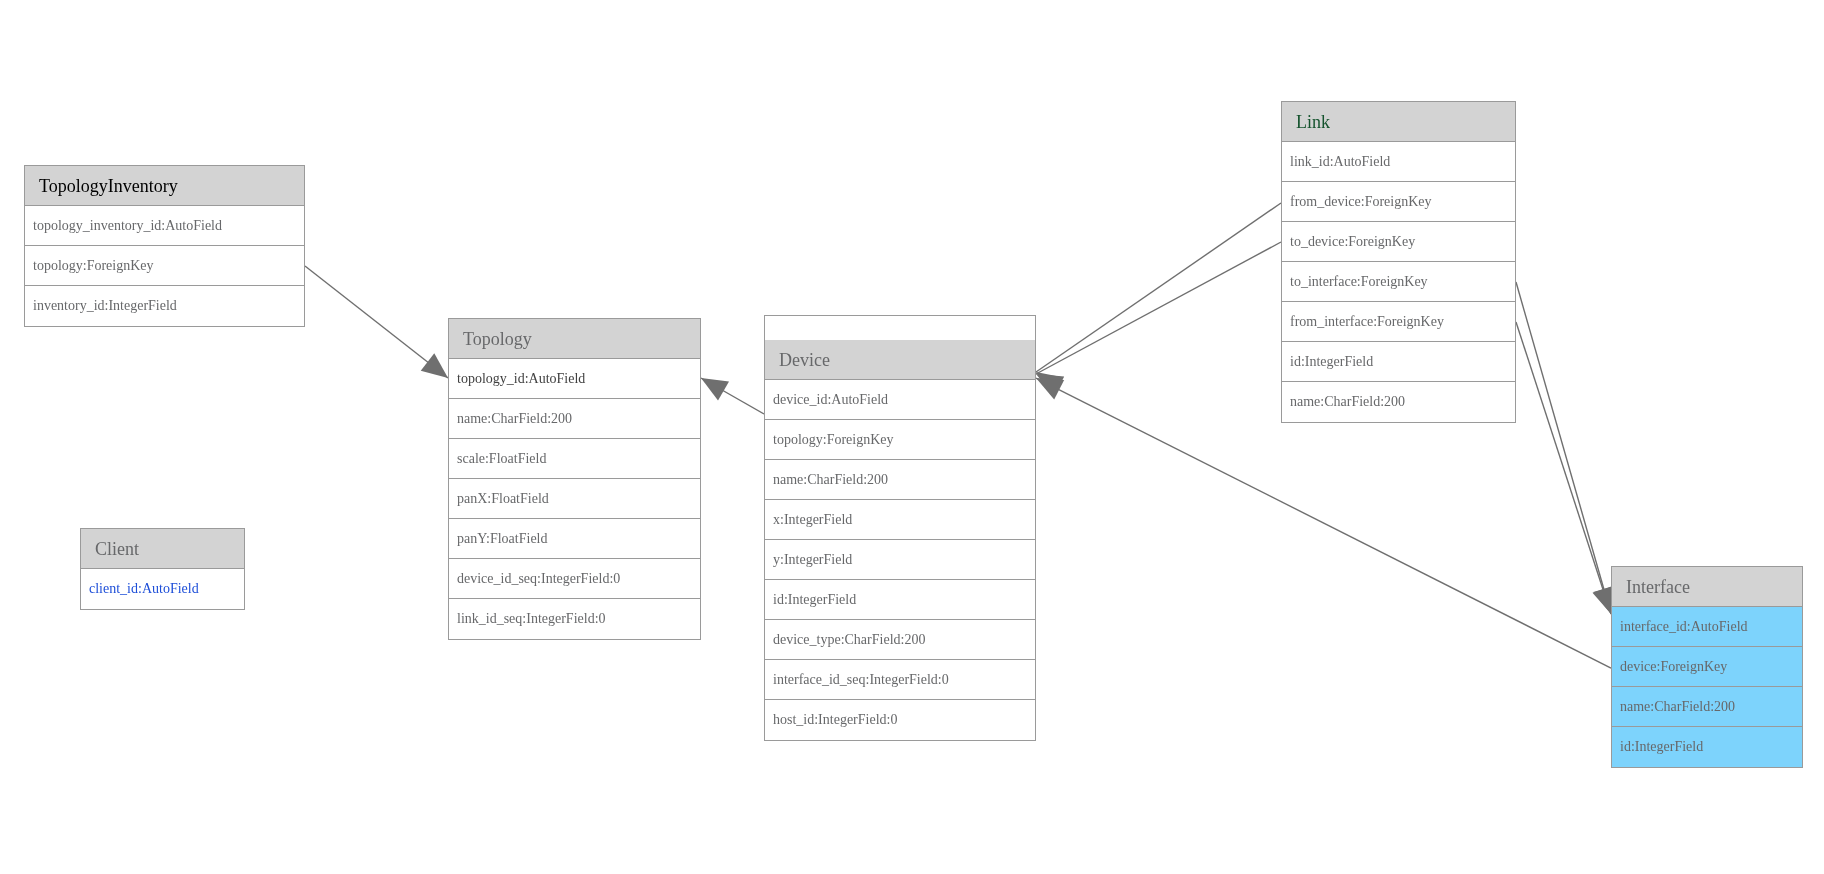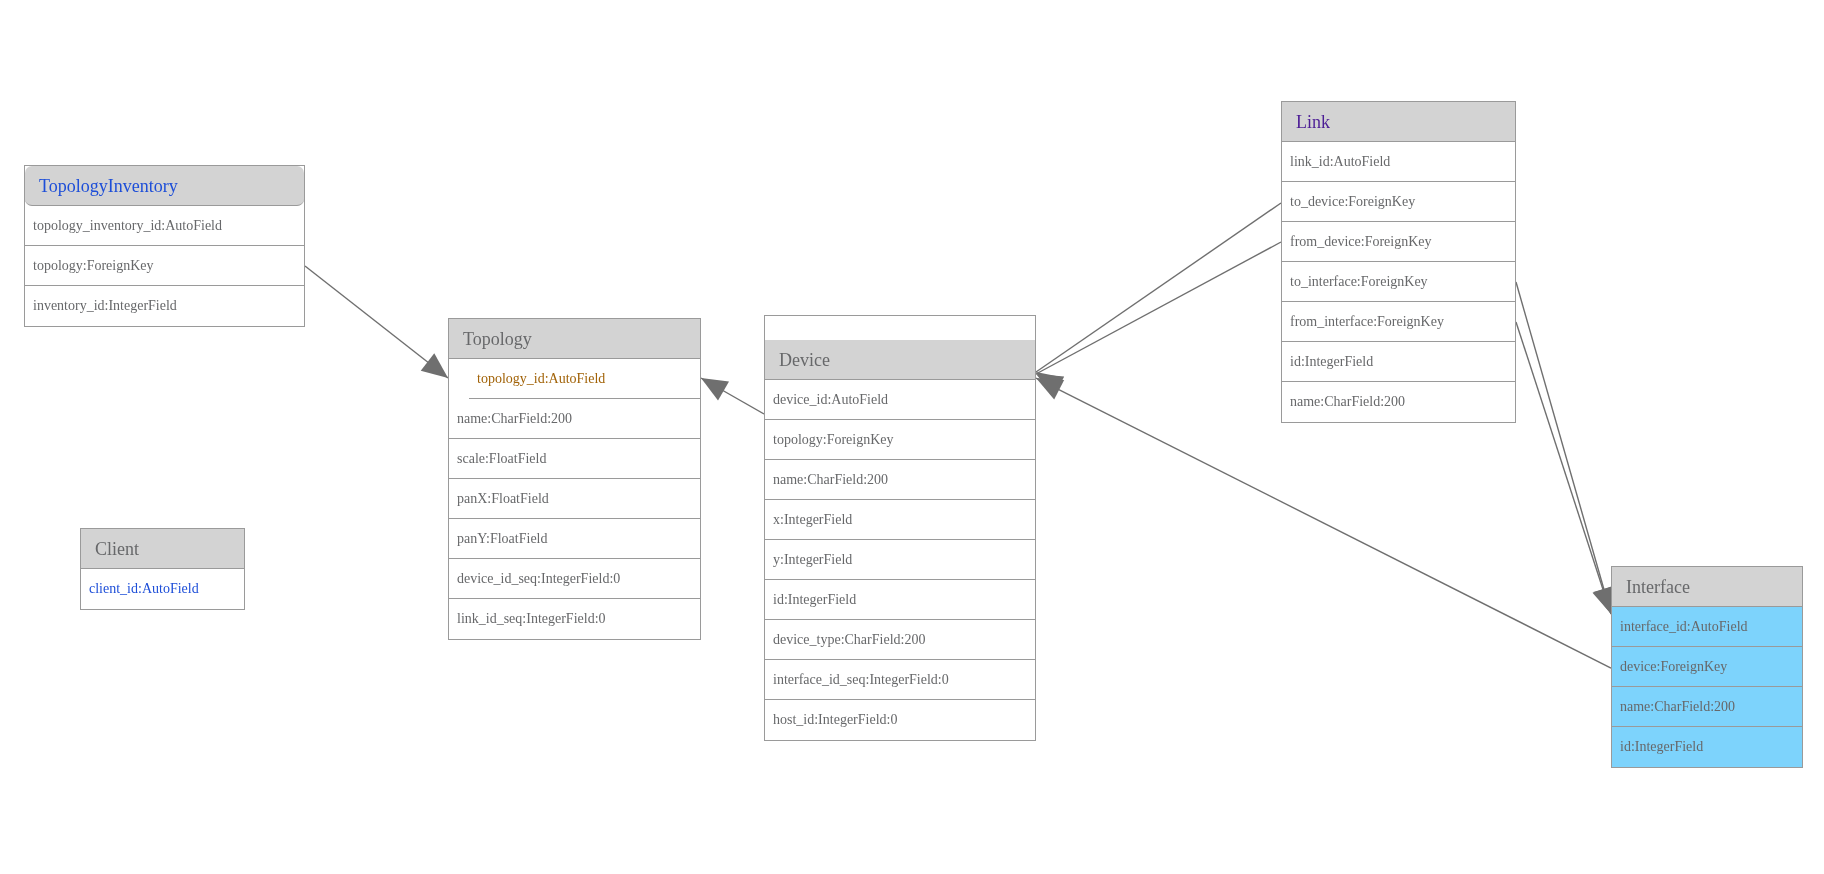--- a/index.html
+++ b/index.html
@@ -86,56 +86,56 @@
         <path d="M 1516 282 L 1611 614" fill="none" stroke="#6f6f6f" stroke-width="1.4"></path>
         <polygon points="0,0 -26,-11 -26,11" fill="#6f6f6f" transform="translate(1611,614) rotate(74)"></polygon>
       </g>
       <g>
         <path d="M 1516 322 L 1611 614" fill="none" stroke="#6f6f6f" stroke-width="1.4"></path>
         <polygon points="0,0 -26,-11 -26,11" fill="#6f6f6f" transform="translate(1611,614) rotate(72)"></polygon>
       </g>
     </svg>
   <div id="entity-layer">
       <div class="entity" style="left: 24px; top: 165px; width: 281px; border-color: rgb(154, 154, 154); background: rgb(255, 255, 255);">
-        <div class="entity-header" style="background: rgb(211, 211, 211); color: #1d4ed8; border-bottom-color: rgb(154, 154, 154); border-radius: 7px;">TopologyInventory</div>
+        <div class="entity-header" style="background: rgb(211, 211, 211); color: #000000; border-bottom-color: rgb(154, 154, 154);">TopologyInventory</div>
         <div class="entity-field" style="color: rgb(103, 104, 106); border-bottom-color: rgb(154, 154, 154);">topology_inventory_id:AutoField</div>
         <div class="entity-field" style="color: rgb(103, 104, 106); border-bottom-color: rgb(154, 154, 154);">topology:ForeignKey</div>
         <div class="entity-field" style="color: rgb(103, 104, 106); border-bottom-color: rgb(154, 154, 154);">inventory_id:IntegerField</div>
       </div>
       <div class="entity" style="left: 80px; top: 528px; width: 165px; border-color: rgb(154, 154, 154); background: rgb(255, 255, 255);">
         <div class="entity-header" style="background: rgb(211, 211, 211); color: rgb(103, 104, 106); border-bottom-color: rgb(154, 154, 154);">Client</div>
         <div class="entity-field" style="color: #1d4ed8; border-bottom-color: rgb(154, 154, 154);">client_id:AutoField</div>
       </div>
       <div class="entity" style="left: 448px; top: 318px; width: 253px; border-color: rgb(154, 154, 154); background: rgb(255, 255, 255);">
         <div class="entity-header" style="background: rgb(211, 211, 211); color: rgb(103, 104, 106); border-bottom-color: rgb(154, 154, 154);">Topology</div>
-        <div class="entity-field" style="color: #a16207; border-bottom-color: rgb(154, 154, 154); margin-left: 20px;">topology_id:AutoField</div>
+        <div class="entity-field" style="color: #404040; border-bottom-color: rgb(154, 154, 154);">topology_id:AutoField</div>
         <div class="entity-field" style="color: rgb(103, 104, 106); border-bottom-color: rgb(154, 154, 154);">name:CharField:200</div>
         <div class="entity-field" style="color: rgb(103, 104, 106); border-bottom-color: rgb(154, 154, 154);">scale:FloatField</div>
         <div class="entity-field" style="color: rgb(103, 104, 106); border-bottom-color: rgb(154, 154, 154);">panX:FloatField</div>
         <div class="entity-field" style="color: rgb(103, 104, 106); border-bottom-color: rgb(154, 154, 154);">panY:FloatField</div>
         <div class="entity-field" style="color: rgb(103, 104, 106); border-bottom-color: rgb(154, 154, 154);">device_id_seq:IntegerField:0</div>
         <div class="entity-field" style="color: rgb(103, 104, 106); border-bottom-color: rgb(154, 154, 154);">link_id_seq:IntegerField:0</div>
       </div>
       <div class="entity" style="left: 764px; top: 315px; width: 272px; border-color: rgb(154, 154, 154); background: rgb(255, 255, 255);">
         <div class="entity-header" style="background: rgb(211, 211, 211); color: rgb(103, 104, 106); border-bottom-color: rgb(154, 154, 154); margin-top: 24px;">Device</div>
         <div class="entity-field" style="color: rgb(103, 104, 106); border-bottom-color: rgb(154, 154, 154);">device_id:AutoField</div>
         <div class="entity-field" style="color: rgb(103, 104, 106); border-bottom-color: rgb(154, 154, 154);">topology:ForeignKey</div>
         <div class="entity-field" style="color: rgb(103, 104, 106); border-bottom-color: rgb(154, 154, 154);">name:CharField:200</div>
         <div class="entity-field" style="color: rgb(103, 104, 106); border-bottom-color: rgb(154, 154, 154);">x:IntegerField</div>
         <div class="entity-field" style="color: rgb(103, 104, 106); border-bottom-color: rgb(154, 154, 154);">y:IntegerField</div>
         <div class="entity-field" style="color: rgb(103, 104, 106); border-bottom-color: rgb(154, 154, 154);">id:IntegerField</div>
         <div class="entity-field" style="color: rgb(103, 104, 106); border-bottom-color: rgb(154, 154, 154);">device_type:CharField:200</div>
         <div class="entity-field" style="color: rgb(103, 104, 106); border-bottom-color: rgb(154, 154, 154);">interface_id_seq:IntegerField:0</div>
         <div class="entity-field" style="color: rgb(103, 104, 106); border-bottom-color: rgb(154, 154, 154);">host_id:IntegerField:0</div>
       </div>
       <div class="entity" style="left: 1281px; top: 101px; width: 235px; border-color: rgb(154, 154, 154); background: rgb(255, 255, 255);">
-        <div class="entity-header" style="background: rgb(211, 211, 211); color: #4c1d95; border-bottom-color: rgb(154, 154, 154);">Link</div>
+        <div class="entity-header" style="background: rgb(211, 211, 211); color: #14532d; border-bottom-color: rgb(154, 154, 154);">Link</div>
         <div class="entity-field" style="color: rgb(103, 104, 106); border-bottom-color: rgb(154, 154, 154);">link_id:AutoField</div>
+        <div class="entity-field" style="color: rgb(103, 104, 106); border-bottom-color: rgb(154, 154, 154);">from_device:ForeignKey</div>
         <div class="entity-field" style="color: rgb(103, 104, 106); border-bottom-color: rgb(154, 154, 154);">to_device:ForeignKey</div>
-        <div class="entity-field" style="color: rgb(103, 104, 106); border-bottom-color: rgb(154, 154, 154);">from_device:ForeignKey</div>
         <div class="entity-field" style="color: rgb(103, 104, 106); border-bottom-color: rgb(154, 154, 154);">to_interface:ForeignKey</div>
         <div class="entity-field" style="color: rgb(103, 104, 106); border-bottom-color: rgb(154, 154, 154);">from_interface:ForeignKey</div>
         <div class="entity-field" style="color: rgb(103, 104, 106); border-bottom-color: rgb(154, 154, 154);">id:IntegerField</div>
         <div class="entity-field" style="color: rgb(103, 104, 106); border-bottom-color: rgb(154, 154, 154);">name:CharField:200</div>
       </div>
       <div class="entity" style="left: 1611px; top: 566px; width: 192px; border-color: rgb(154, 154, 154); background: #7dd3fc;">
         <div class="entity-header" style="background: rgb(211, 211, 211); color: rgb(103, 104, 106); border-bottom-color: rgb(154, 154, 154);">Interface</div>
         <div class="entity-field" style="color: rgb(103, 104, 106); border-bottom-color: rgb(154, 154, 154);">interface_id:AutoField</div>
         <div class="entity-field" style="color: rgb(103, 104, 106); border-bottom-color: rgb(154, 154, 154);">device:ForeignKey</div>
         <div class="entity-field" style="color: rgb(103, 104, 106); border-bottom-color: rgb(154, 154, 154);">name:CharField:200</div>

